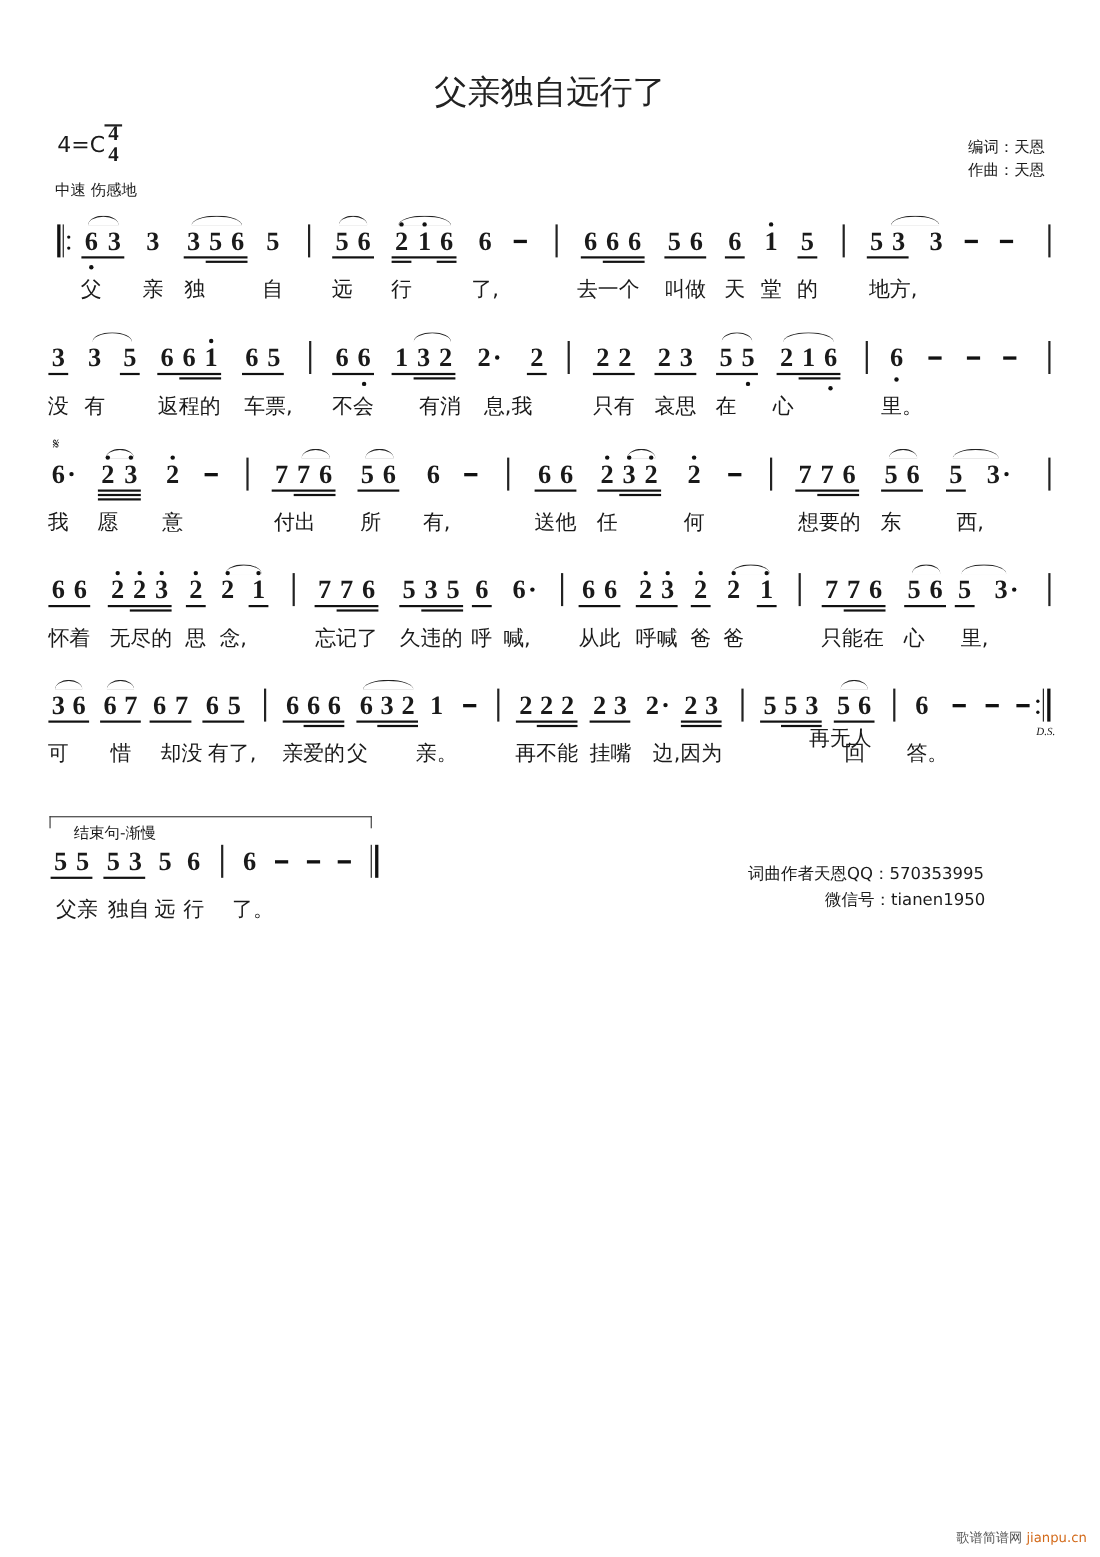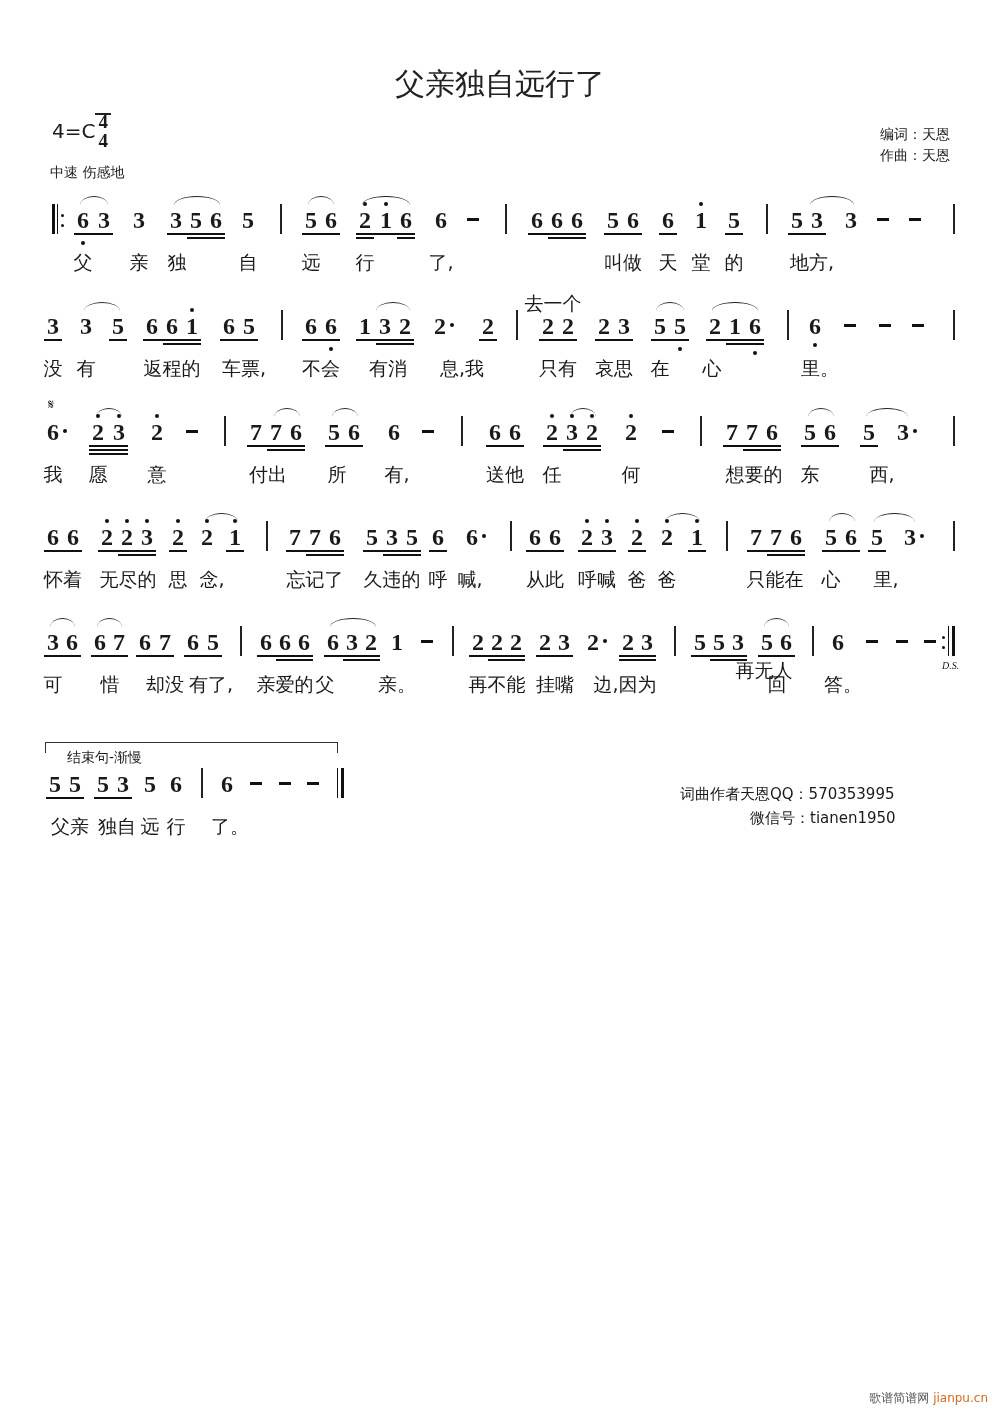--- a/index.html
+++ b/index.html
@@ -109,21 +109,21 @@
       <div class="slur" style="left: 308px; width: 26px; top: -12px;"></div>
       <div class="slur" style="left: 362px; width: 48px; top: -12px;"></div>
       <div class="slur" style="left: 810px; width: 44px; top: -12px;"></div>
       <div class="lyric" style="left: 83px; top: 42px;">父</div>
       <div class="lyric" style="left: 139px; top: 42px;">亲</div>
       <div class="lyric" style="left: 177px; top: 42px;">独</div>
       <div class="lyric" style="left: 248px; top: 42px;">自</div>
       <div class="lyric" style="left: 311px; top: 42px;">远</div>
       <div class="lyric" style="left: 365px; top: 42px;">行</div>
       <div class="lyric" style="left: 441px; top: 42px;">了,</div>
-      <div class="lyric" style="left: 553px; top: 42px; margin-top: 41px;">去一个</div>
+      <div class="lyric" style="left: 553px; top: 42px;">去一个</div>
       <div class="lyric" style="left: 623px; top: 42px;">叫做</div>
       <div class="lyric" style="left: 668px; top: 42px;">天</div>
       <div class="lyric" style="left: 701px; top: 42px;">堂</div>
       <div class="lyric" style="left: 734px; top: 42px;">的</div>
       <div class="lyric" style="left: 812px; top: 42px;">地方,</div>
       <div class="thick" style="left: 52px; top: -4px;"></div>
       <div class="thin" style="left: 57px; top: -4px;"></div>
       <div class="rdot" style="left: 61px; top: 6px;"></div>
       <div class="rdot" style="left: 61px; top: 16px;"></div>
     </div>
@@ -177,21 +177,21 @@
       <div class="ul" style="left: 726px; width: 38px; top: 29px;"></div>
       <div class="slur" style="left: 84px; width: 36px; top: -12px;"></div>
       <div class="slur" style="left: 376px; width: 34px; top: -12px;"></div>
       <div class="slur" style="left: 656px; width: 28px; top: -12px;"></div>
       <div class="slur" style="left: 712px; width: 46px; top: -12px;"></div>
       <div class="lyric" style="left: 53px; top: 42px;">没</div>
       <div class="lyric" style="left: 86px; top: 42px;">有</div>
       <div class="lyric" style="left: 172px; top: 42px;">返程的</div>
       <div class="lyric" style="left: 244px; top: 42px;">车票,</div>
       <div class="lyric" style="left: 321px; top: 42px;">不会</div>
-      <div class="lyric" style="left: 388px; top: 42px; text-align: right;">有消</div>
+      <div class="lyric" style="left: 400px; top: 42px; text-align: right;">有消</div>
       <div class="lyric" style="left: 462px; top: 42px;">息,我</div>
       <div class="lyric" style="left: 558px; top: 42px;">只有</div>
       <div class="lyric" style="left: 614px; top: 42px;">哀思</div>
       <div class="lyric" style="left: 660px; top: 42px;">在</div>
       <div class="lyric" style="left: 712px; top: 42px;">心</div>
       <div class="lyric" style="left: 820px; top: 42px;">里。</div>
     </div>
     <div class="row" style="top: 420px;">
       <div class="tok note" style="left: 53px;">6</div>
       <div class="aug" style="left: 63px; top: 9px;"></div>

